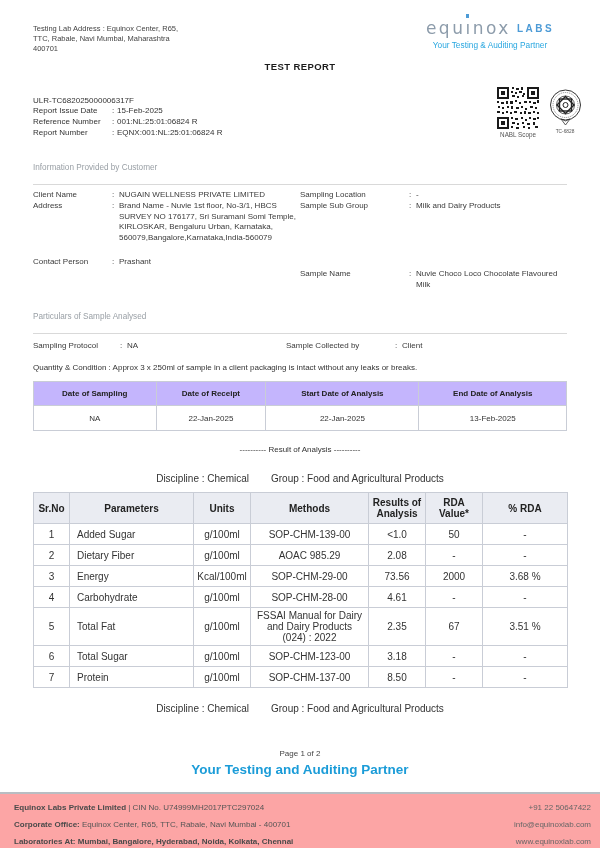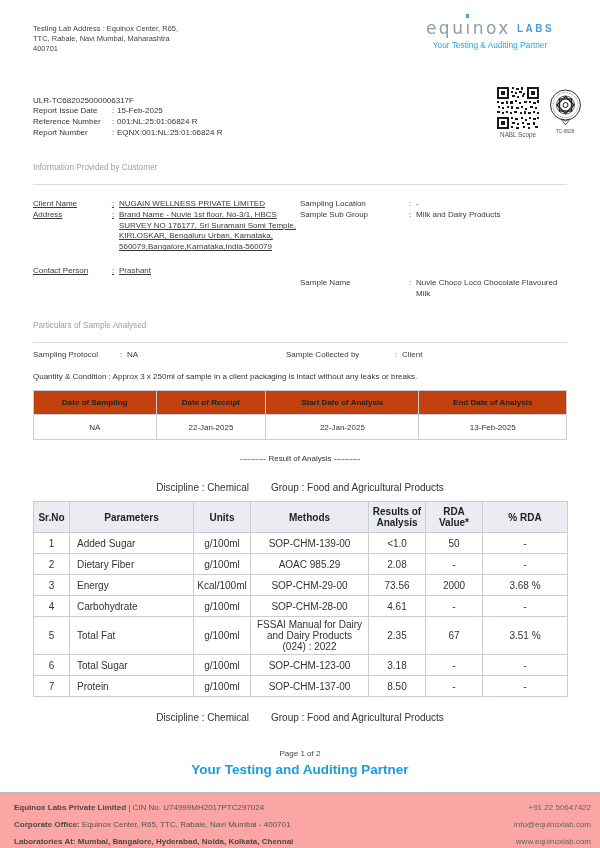--- a/index.html
+++ b/index.html
@@ -27,41 +27,41 @@
   .seal-caption{font-size:4.8px;color:#555;margin-top:0px;}
 
   
   .content{position:absolute;left:33px;top:163px;width:534px;}
   .section-title{font-size:8.2px;font-weight:normal;color:#9aa0a6;padding-bottom:12px;border-bottom:1px solid #d9d9d9;}
   .kv{display:flex;font-size:8px;line-height:1.35;}
   .kv .k{flex:none;}
   .kv .c{flex:none;width:12px;text-align:center;}
   .kv .v{flex:1;overflow-wrap:break-word;}
 
-  .cust-wrap{position:relative;height:122px;margin-top:14px;text-decoration:underline;}
+  .cust-wrap{position:relative;height:122px;margin-top:5px;}
   .cust-left{width:266px;}
   .cust-left .k{width:74px;}
   .cust-left .v{width:180px;}
   .contact-row{margin-top:13px;}
   .cust-right{position:absolute;left:267px;top:0;width:267px;}
   .cust-right .k{width:104px;}
   .sample-name-row{position:absolute;left:267px;top:79px;width:267px;}
   .sample-name-row .k{width:104px;}
 
   .part-row{position:relative;margin-top:7px;height:12px;}
   .part-left{position:absolute;left:0;top:0;width:266px;}
   .part-left .k{width:82px;}
   .part-right{position:absolute;left:253px;top:0;width:267px;}
   .part-right .k{width:104px;}
   .quantity-line{margin-top:10px;font-size:8px;color:#333;}
 
   table{border-collapse:collapse;}
   .dates-table{width:534px;margin-top:9px;font-size:8px;}
   .dates-table th,.dates-table td{border:1px solid #c9cdd6;text-align:center;}
-  .dates-table th{background:#c2410c;font-weight:bold;color:#222;height:21px;}
+  .dates-table th{background:#c4b5fd;font-weight:bold;color:#222;height:21px;}
   .dates-table td{height:22px;color:#333;}
 
   .divider-line{margin-top:14px;text-align:center;font-size:8px;color:#333;}
   .discipline-line{margin-top:19px;font-size:10px;color:#333;text-align:center;}
   .discipline-line .gap{display:inline-block;width:22px;}
 
   .results-table{width:534px;margin-top:8px;font-size:10px;table-layout:fixed;}
   .results-table th,.results-table td{border:1px solid #c9cdd6;text-align:center;padding:2px 3px;color:#333;}
   .results-table th{background:#eaecf2;font-weight:bold;color:#222;height:26px;}
   .results-table td{height:16px;}
@@ -81,20 +81,21 @@
 </style>
 </head>
 <body>
 
 <div class="page">
 
   <div class="lab-address">Testing Lab Address : Equinox Center, R65,
 TTC, Rabale, Navi Mumbai, Maharashtra
 400701</div>
 
+  <div class="doc-title">TEST REPORT</div>
 
   <div class="logo">
     <div class="logo-line">
       <span class="logo-word">equ</span><span class="logo-word logo-i"><span>ı</span><span class="logo-i-dot"></span></span><span class="logo-word">nox</span><span class="logo-labs">LABS</span>
     </div>
     <div class="logo-tagline">Your Testing &amp; Auditing Partner</div>
   </div>
 
   <div class="report-block">
     <div>ULR-TC682025000006317F</div>

